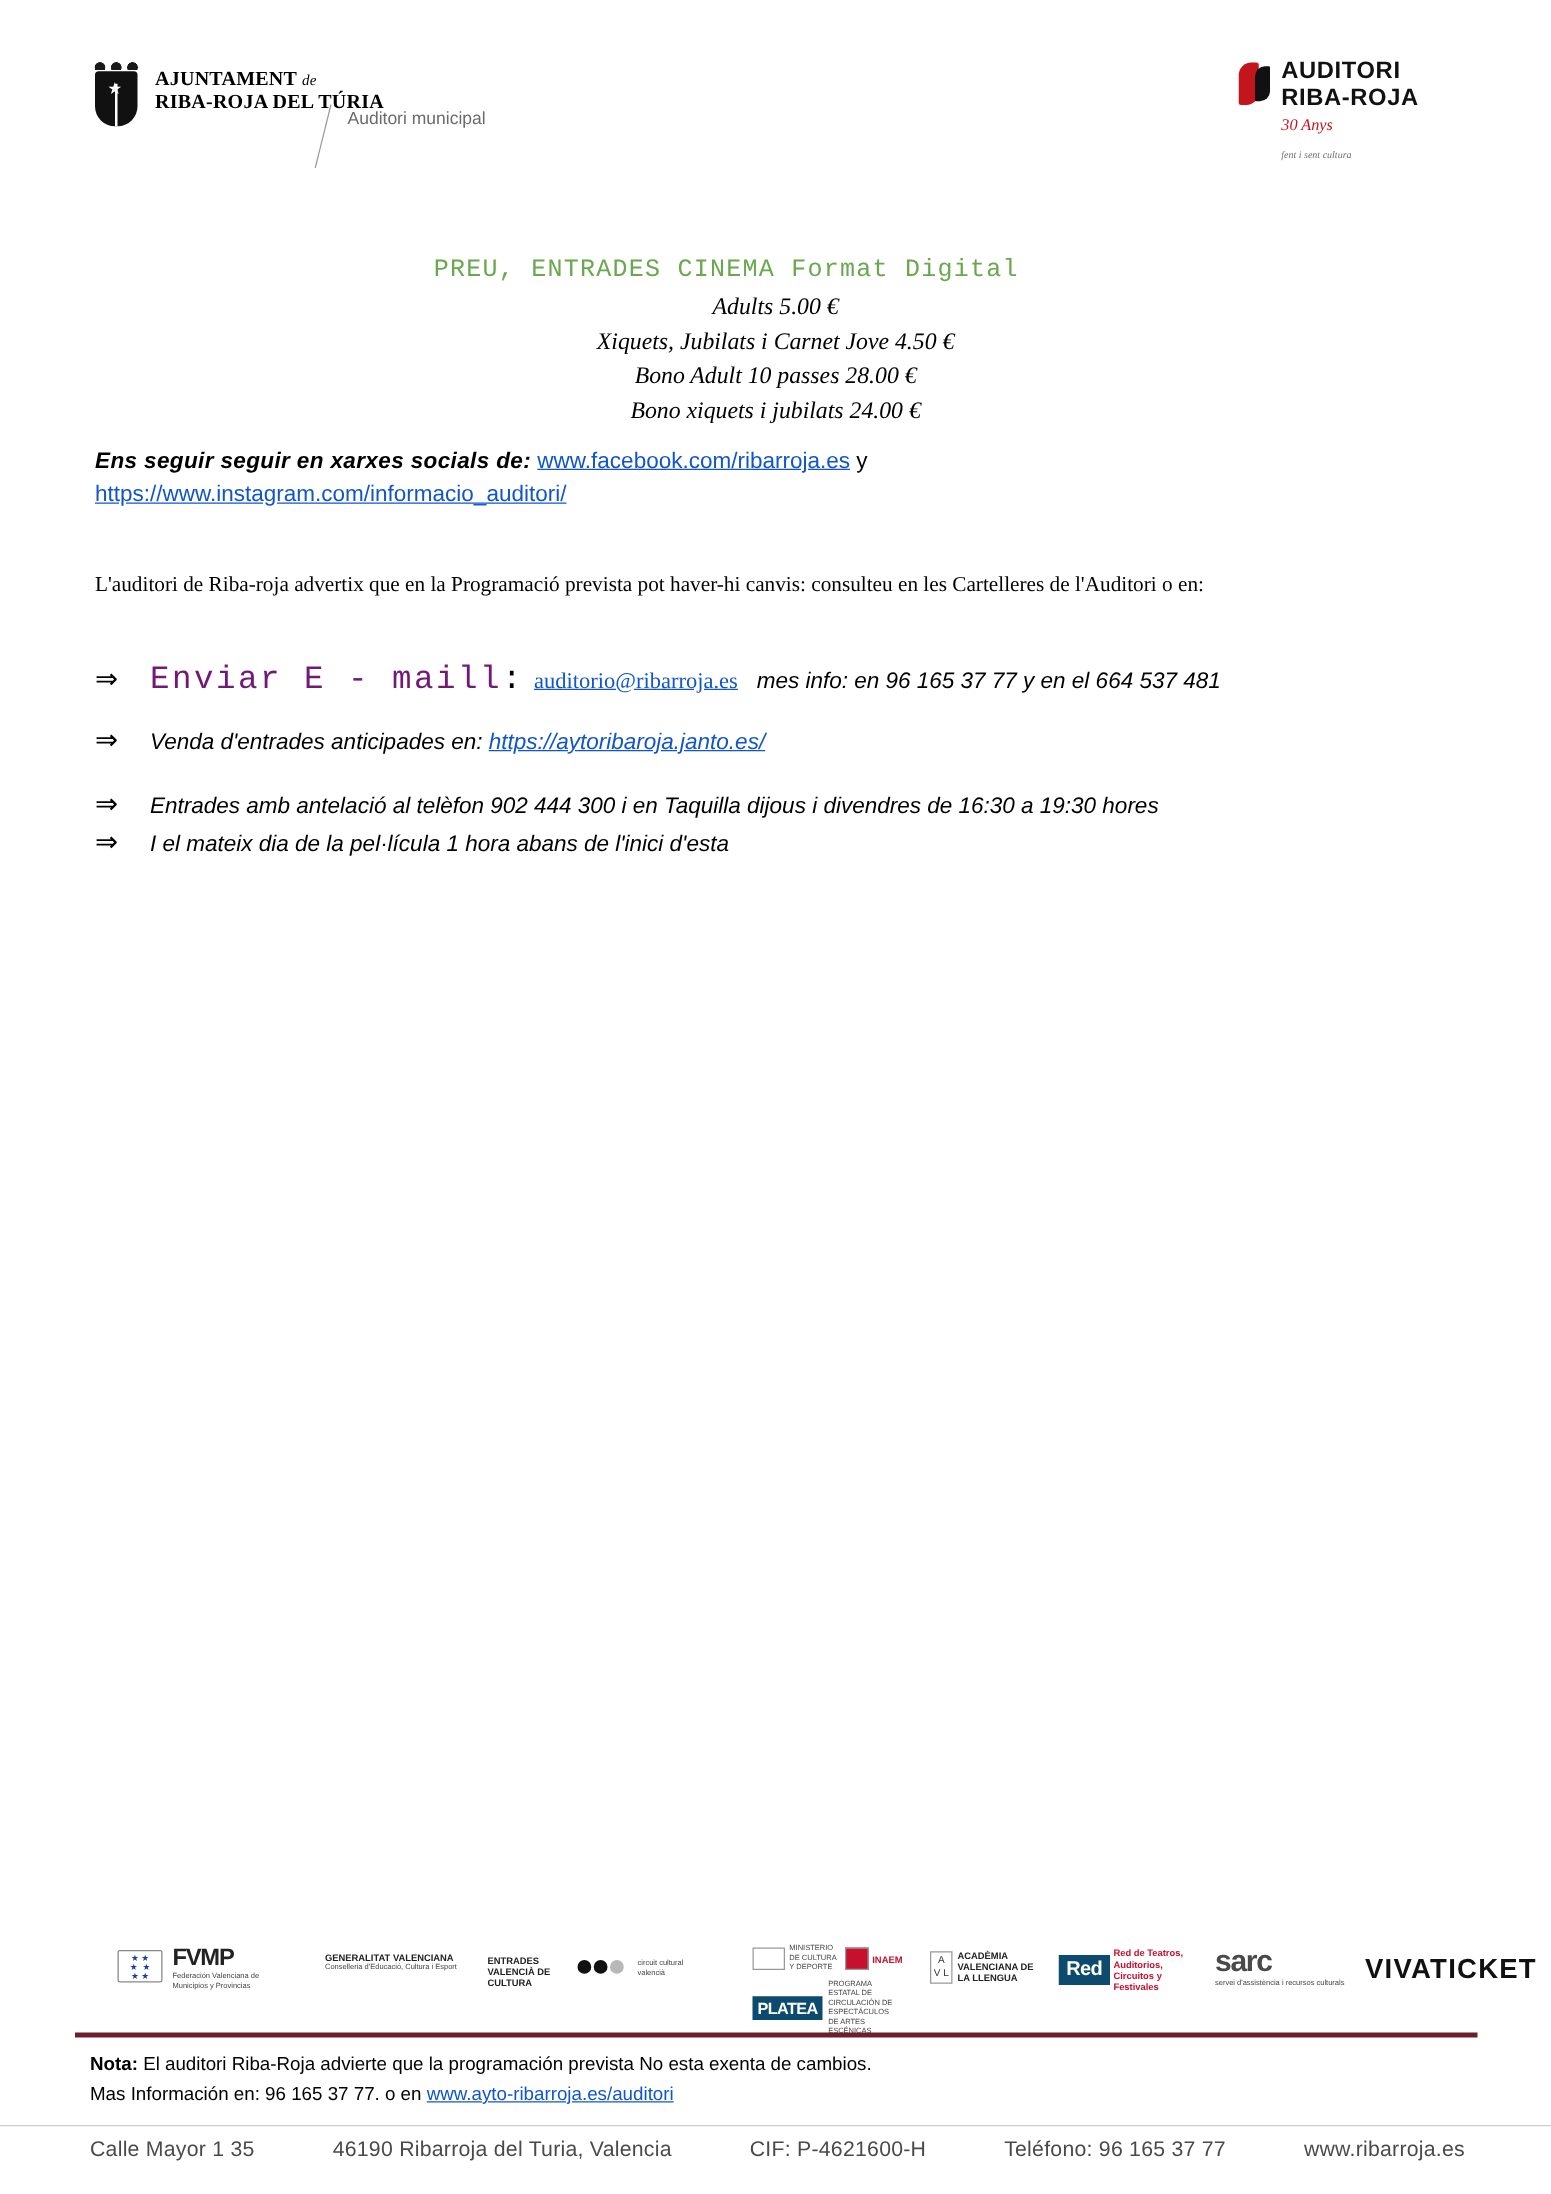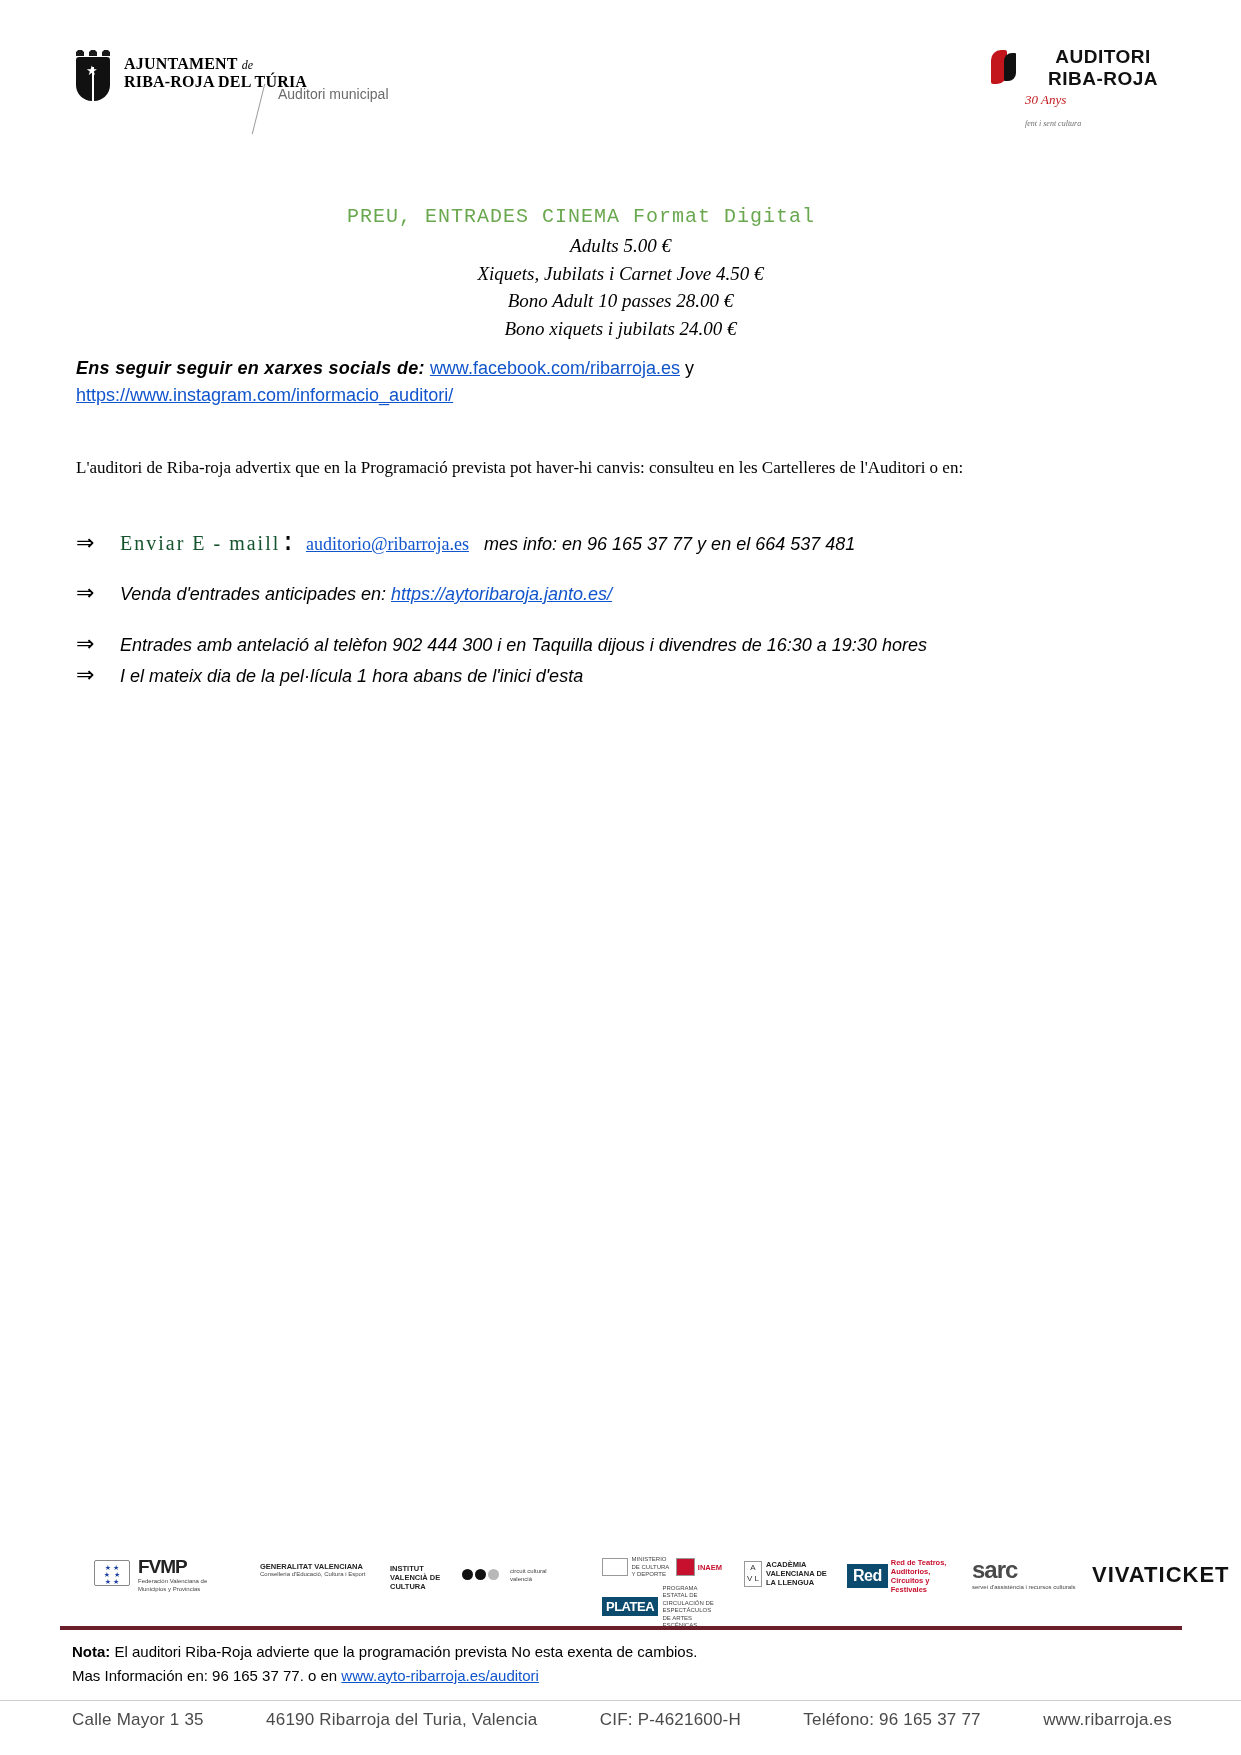--- a/index.html
+++ b/index.html
@@ -146,21 +146,20 @@
     position: absolute;
     left: 13px;
     top: 3px;
     width: 12px;
     height: 28px;
     background: #111;
     border-radius: 8px 1px 8px 1px;
   }
   .auditori-logo .lines {
     margin-left: 34px;
-    text-align: center;
   }
   .auditori-logo .l1,
   .auditori-logo .l2 {
     font-family: "Liberation Sans", sans-serif;
     font-weight: bold;
     font-size: 19px;
     letter-spacing: .5px;
     line-height: 1.15;
     color: #111;
   }
@@ -269,25 +268,25 @@
     color: #000;
     font-family: "DejaVu Sans", sans-serif;
   }
   .arrow-body {
     flex: 1;
     font-family: "Liberation Sans", sans-serif;
     font-size: 18px;
     font-style: italic;
   }
   .mono-big {
-    font-family: Liberation Serif, serif;
-    font-size: 20px;
+    font-family: Liberation Mono, monospace;
+    font-size: 26px;
     letter-spacing: 2px;
     font-style: normal;
-    color: #14532d;
+    color: #701a75;
   }
   .mono-colon {
     font-family: "Liberation Mono", monospace;
     font-size: 26px;
     color: #000;
     font-style: normal;
   }
   .mail-link {
     font-family: "Liberation Serif", serif;
     font-size: 18px;
@@ -521,21 +520,21 @@
       <div class="fvmp">FVMP</div>
       <div class="tiny" style="width:92px;">Federación Valenciana de Municipios y Provincias</div>
     </div>
 
     <div class="sp" style="left:188px; top:14px; width:120px;">
       <div class="tiny-b">GENERALITAT VALENCIANA</div>
       <div class="tiny">Conselleria d'Educació, Cultura i Esport</div>
     </div>
 
     <div class="sp" style="left:318px; top:16px; width:60px;">
-      <div class="tiny-b">INSTITUT VALENCIÀ DE CULTURA</div>
+      <div class="tiny-b">ENTRADES VALENCIÀ DE CULTURA</div>
     </div>
 
     <div class="sp" style="left:390px; top:18px;">
       <div class="dots">
         <span style="background:#111;"></span><span style="background:#111;"></span><span style="background:#b8b8b8;"></span>
       </div>
     </div>
     <div class="sp" style="left:438px; top:20px; width:60px;">
       <div class="tiny">circuit cultural valencià</div>
     </div>

